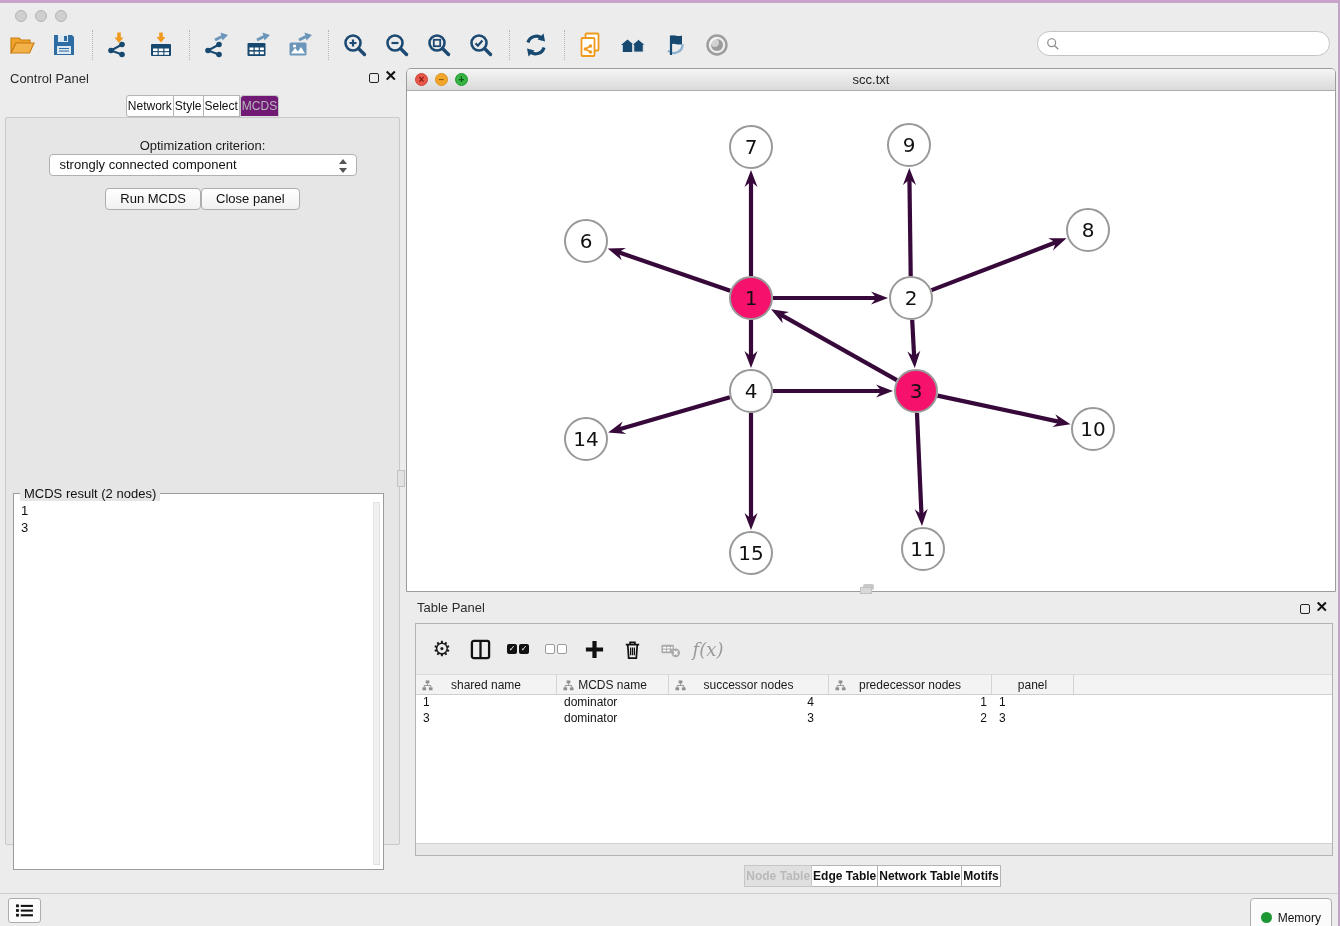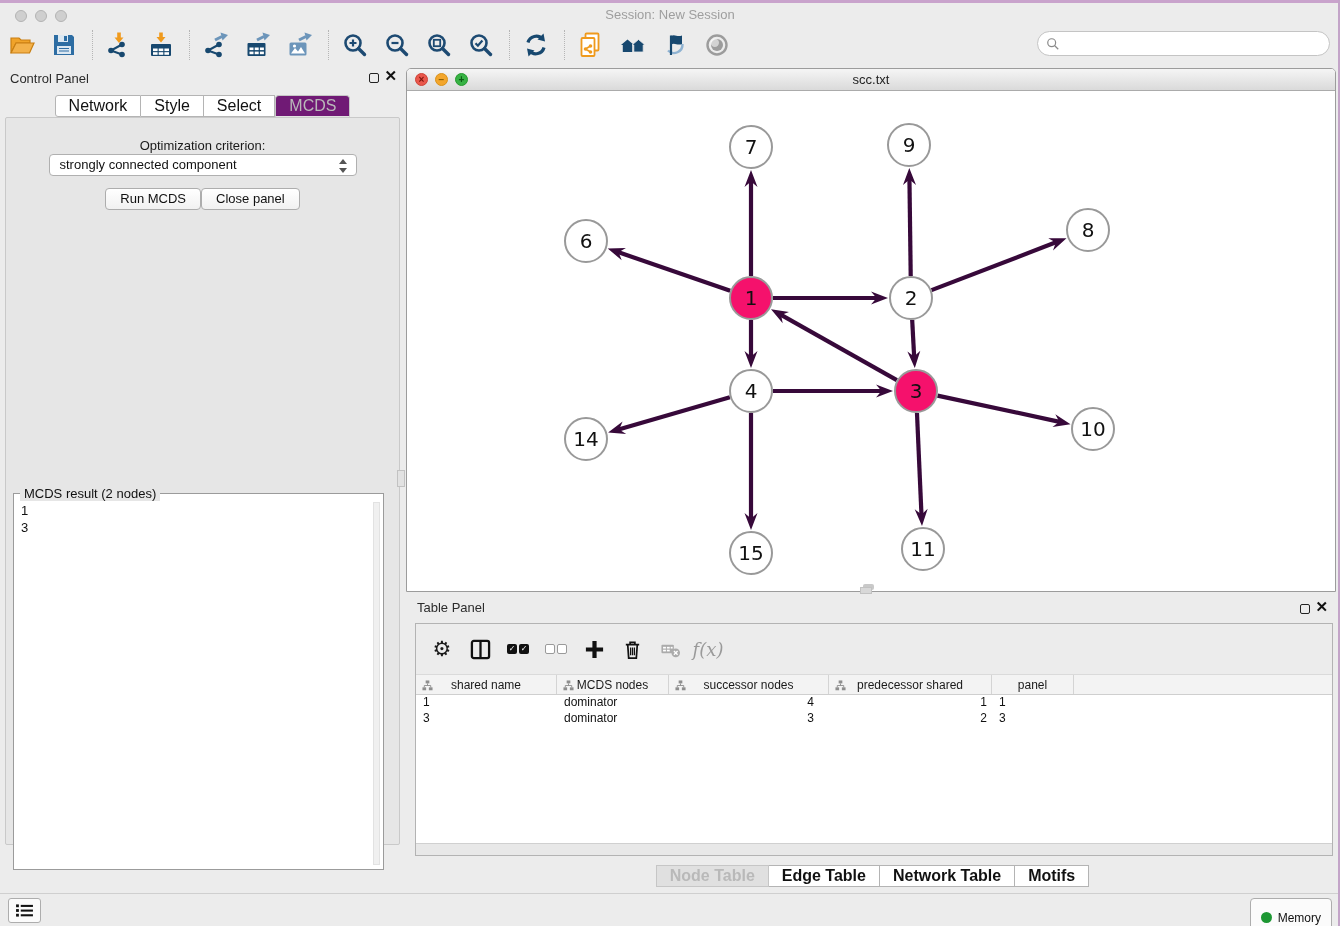--- a/index.html
+++ b/index.html
@@ -26,21 +26,21 @@
 
   
   .control-panel { position:absolute; left:0; top:62px; width:405px; height:819px; }
   .panel-header { position:relative; height:35px; }
   .panel-title { position:absolute; left:10px; top:9px; font-size:13px; color:#2c2c2c; }
   .win-float { position:absolute; top:11px; width:10px; height:10px; border:1.6px solid #222; border-radius:2px; cursor:default;}
   .win-close { position:absolute; top:5px; font-size:15px; font-weight:bold; color:#111; cursor:default; }
   .control-panel .win-float{ right:26px; } .control-panel .win-close{ right:8px; }
 
   .tabsrow { position:absolute; left:0; right:0; top:33px; height:22px; display:flex; justify-content:center; z-index:5; }
-  .tab { font-size:16px; line-height:20px; height:22px; padding:0 13px; background:#fff; border:1px solid #b4b4b4; border-left:none; color:#111; cursor:default; white-space:nowrap; }
+  .tab { font-size:12px; line-height:20px; height:22px; padding:0 1px; background:#fff; border:1px solid #b4b4b4; border-left:none; color:#111; cursor:default; white-space:nowrap; }
   .tab.first { border-left:1px solid #b4b4b4; border-radius:3px 0 0 3px; }
   .tab.sel { background:#701a75; color:#b9b9b9; border:1px solid #c6c6c6; border-radius:4px 4px 0 0; border-bottom:1px solid #e3e3e3; }
 
   .cp-content { position:absolute; left:5px; top:55px; width:395px; height:728px; background:#e6e6e6; border:1px solid #c9c9c9; border-radius:2px; }
   .opt-label { margin-top:20px; text-align:center; font-size:13px; color:#1a1a1a; }
   .selectbox { position:relative; width:308px; height:22px; margin:1px auto 0; background:#fff; border:1px solid #b0b0b0; border-radius:4px; font-size:13px; line-height:20px; padding-left:10px; color:#111; cursor:default; }
   .stepper { position:absolute; right:7px; top:3px; width:10px; height:16px; }
   .stepper i { position:absolute; left:0; width:0; height:0; border-left:4.5px solid transparent; border-right:4.5px solid transparent; }
   .stepper .up { top:1px; border-bottom:5px solid #555; }
   .stepper .dn { bottom:1px; border-top:5px solid #555; }
@@ -102,21 +102,20 @@
 <body>
 
 <div class="app">
   <div class="accent-top"></div>
   <div class="accent-right"></div>
 
   <div class="titlebar">
     <span class="tl-dot t1"></span>
     <span class="tl-dot t2"></span>
     <span class="tl-dot t3"></span>
-    <div class="titlebar-title">Session: New Session</div>
   </div>
 
   <div class="toolbar">
     <span class="ticon">
         <svg viewBox="0 0 26 26">
           <path d="M2 21V6h8l2 2h9v3H7z" fill="#f0a32a" stroke="#c97f12" stroke-width="1.2"></path>
           <path d="M2 21l5-10h18l-4.5 10z" fill="#f3b14a" stroke="#c97f12" stroke-width="1.2"></path>
         </svg>
       </span>
     <span class="ticon">
@@ -467,21 +466,21 @@
           </div>
         <div class="hcell" style="width:112px">
             <svg viewBox="0 0 12 12">
               <g fill="#8e8e8e">
                 <rect x="4" y="0.5" width="4" height="3.2"></rect>
                 <rect x="0.5" y="8" width="4" height="3.2"></rect>
                 <rect x="7.5" y="8" width="4" height="3.2"></rect>
               </g>
               <path d="M6 3.7V6M2.5 8V6h7v2" stroke="#8e8e8e" fill="none"></path>
             </svg>
-            <span>MCDS nodes</span>
+            <span>MCDS name</span>
           </div>
         <div class="hcell" style="width:160px">
             <svg viewBox="0 0 12 12">
               <g fill="#8e8e8e">
                 <rect x="4" y="0.5" width="4" height="3.2"></rect>
                 <rect x="0.5" y="8" width="4" height="3.2"></rect>
                 <rect x="7.5" y="8" width="4" height="3.2"></rect>
               </g>
               <path d="M6 3.7V6M2.5 8V6h7v2" stroke="#8e8e8e" fill="none"></path>
             </svg>
@@ -489,21 +488,21 @@
           </div>
         <div class="hcell" style="width:163px">
             <svg viewBox="0 0 12 12">
               <g fill="#8e8e8e">
                 <rect x="4" y="0.5" width="4" height="3.2"></rect>
                 <rect x="0.5" y="8" width="4" height="3.2"></rect>
                 <rect x="7.5" y="8" width="4" height="3.2"></rect>
               </g>
               <path d="M6 3.7V6M2.5 8V6h7v2" stroke="#8e8e8e" fill="none"></path>
             </svg>
-            <span>predecessor shared</span>
+            <span>predecessor nodes</span>
           </div>
         <div class="hcell" style="width:82px">
             <span>panel</span>
           </div>
       </div>
       <div class="trow">
         <div class="tcell al" style="width:141px">1</div>
         <div class="tcell al" style="width:112px">dominator</div>
         <div class="tcell ar" style="width:160px; padding-right:15px">4</div>
         <div class="tcell ar" style="width:163px; padding-right:5px">1</div>

